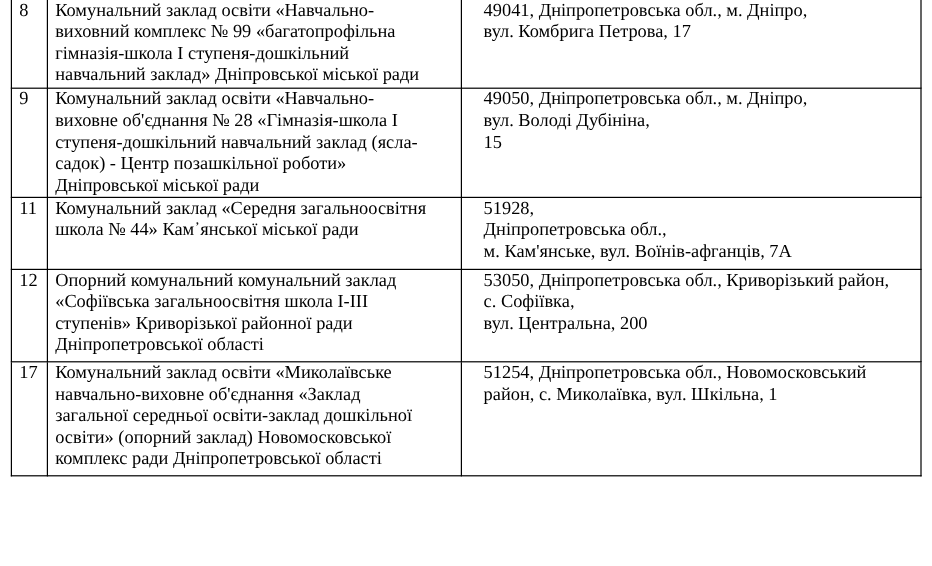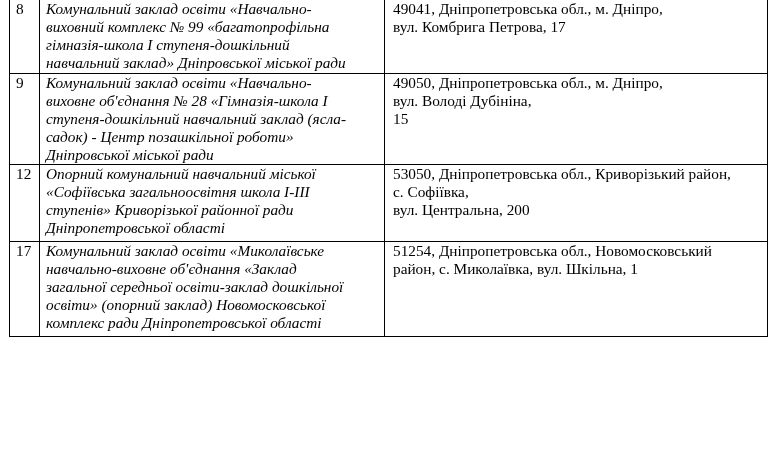--- a/index.html
+++ b/index.html
@@ -31,24 +31,23 @@
       padding: 0 5px 0 6px;
       white-space: pre-line;
     }
     .doc-table td.col-num {
       width: 23px;
       padding-left: 6px;
       padding-right: 0;
     }
     .doc-table td.col-name {
       width: 333px;
-      font-style: italic;
     }
     .doc-table td.col-addr {
-      padding-left: 8px;
+      padding-left: 18px;
     }
     tr.row-8 td { height: 73px; }
     tr.row-9 td { height: 89px; }
     tr.row-10 td { height: 71px; }
     tr.row-11 td { height: 59px; }
     tr.row-12 td { height: 76px; }
     tr.row-13 td { height: 94px; }
   </style>
 </head>
 <body>
@@ -68,23 +67,31 @@
       <td class="col-num">9</td>
       <td class="col-name">Комунальний заклад освіти «Навчально-
 виховне об'єднання № 28 «Гімназія-школа І
 ступеня-дошкільний навчальний заклад (ясла-
 садок) - Центр позашкільної роботи»
 Дніпровської міської ради</td>
       <td class="col-addr">49050, Дніпропетровська обл., м. Дніпро,
 вул. Володі Дубініна,
 15</td>
     </tr>
+    <tr class="row-11">
+      <td class="col-num">11</td>
+      <td class="col-name">Комунальний заклад «Середня загальноосвітня
+школа № 44» Кам᾿янської міської ради</td>
+      <td class="col-addr">51928,
+Дніпропетровська обл.,
+м. Кам'янське, вул. Воїнів-афганців, 7А</td>
+    </tr>
     <tr class="row-12">
       <td class="col-num">12</td>
-      <td class="col-name">Опорний комунальний навчальний міської
+      <td class="col-name">Опорний комунальний комунальний заклад
 «Софіївська загальноосвітня школа І-ІІІ
 ступенів» Криворізької районної ради
 Дніпропетровської області</td>
       <td class="col-addr">53050, Дніпропетровська обл., Криворізький район,
 с. Софіївка,
 вул. Центральна, 200</td>
     </tr>
     <tr class="row-13">
       <td class="col-num">17</td>
       <td class="col-name">Комунальний заклад освіти «Миколаївське

